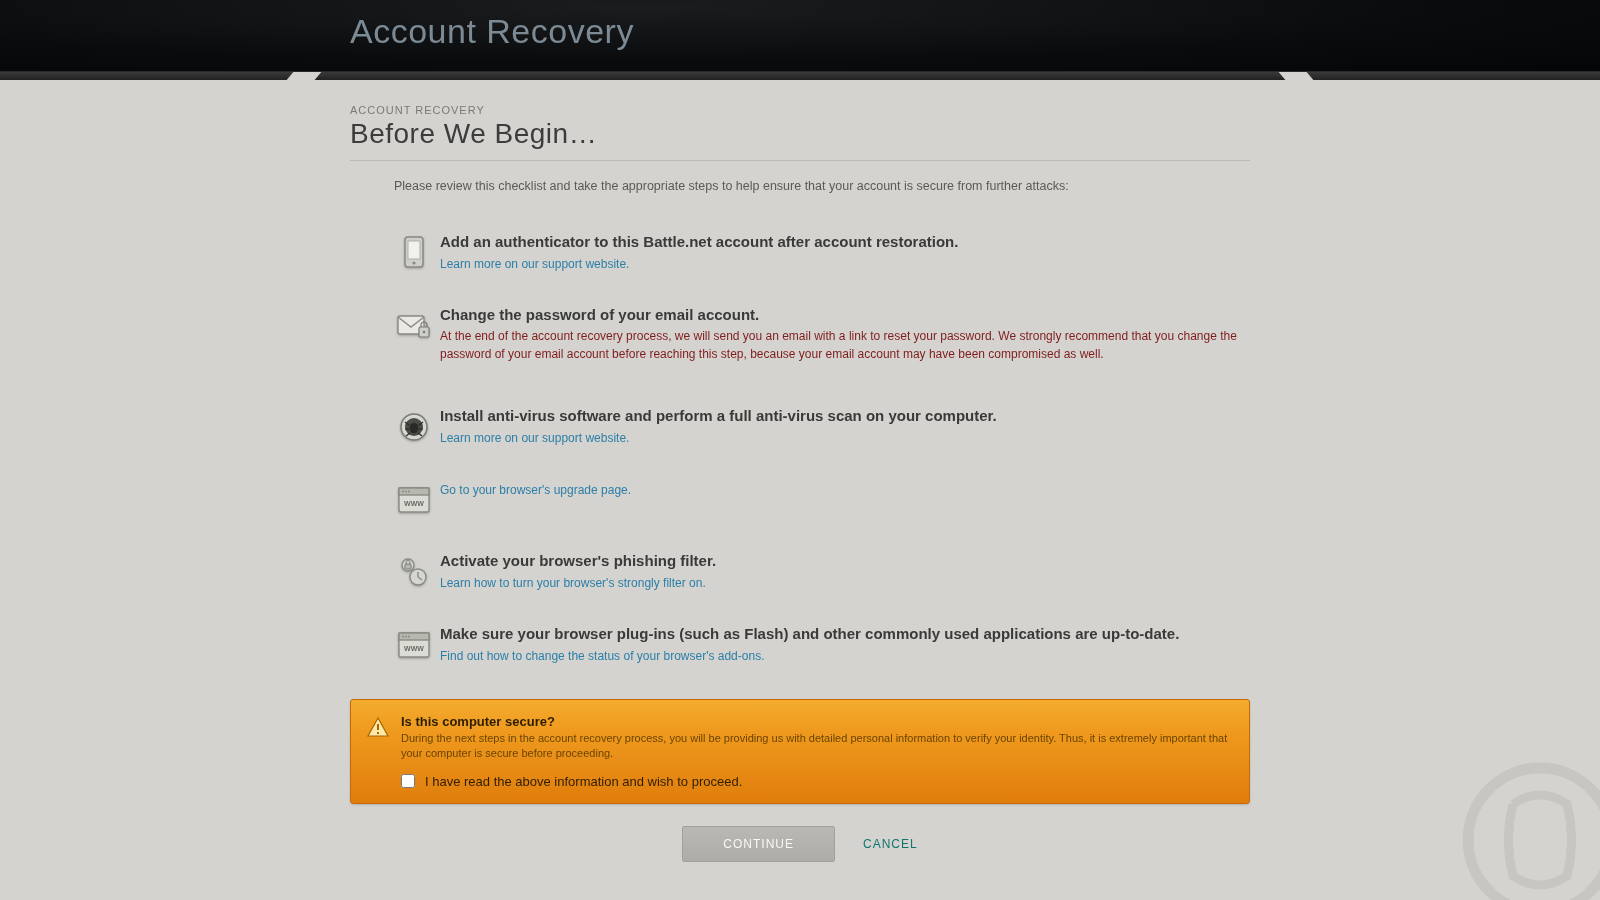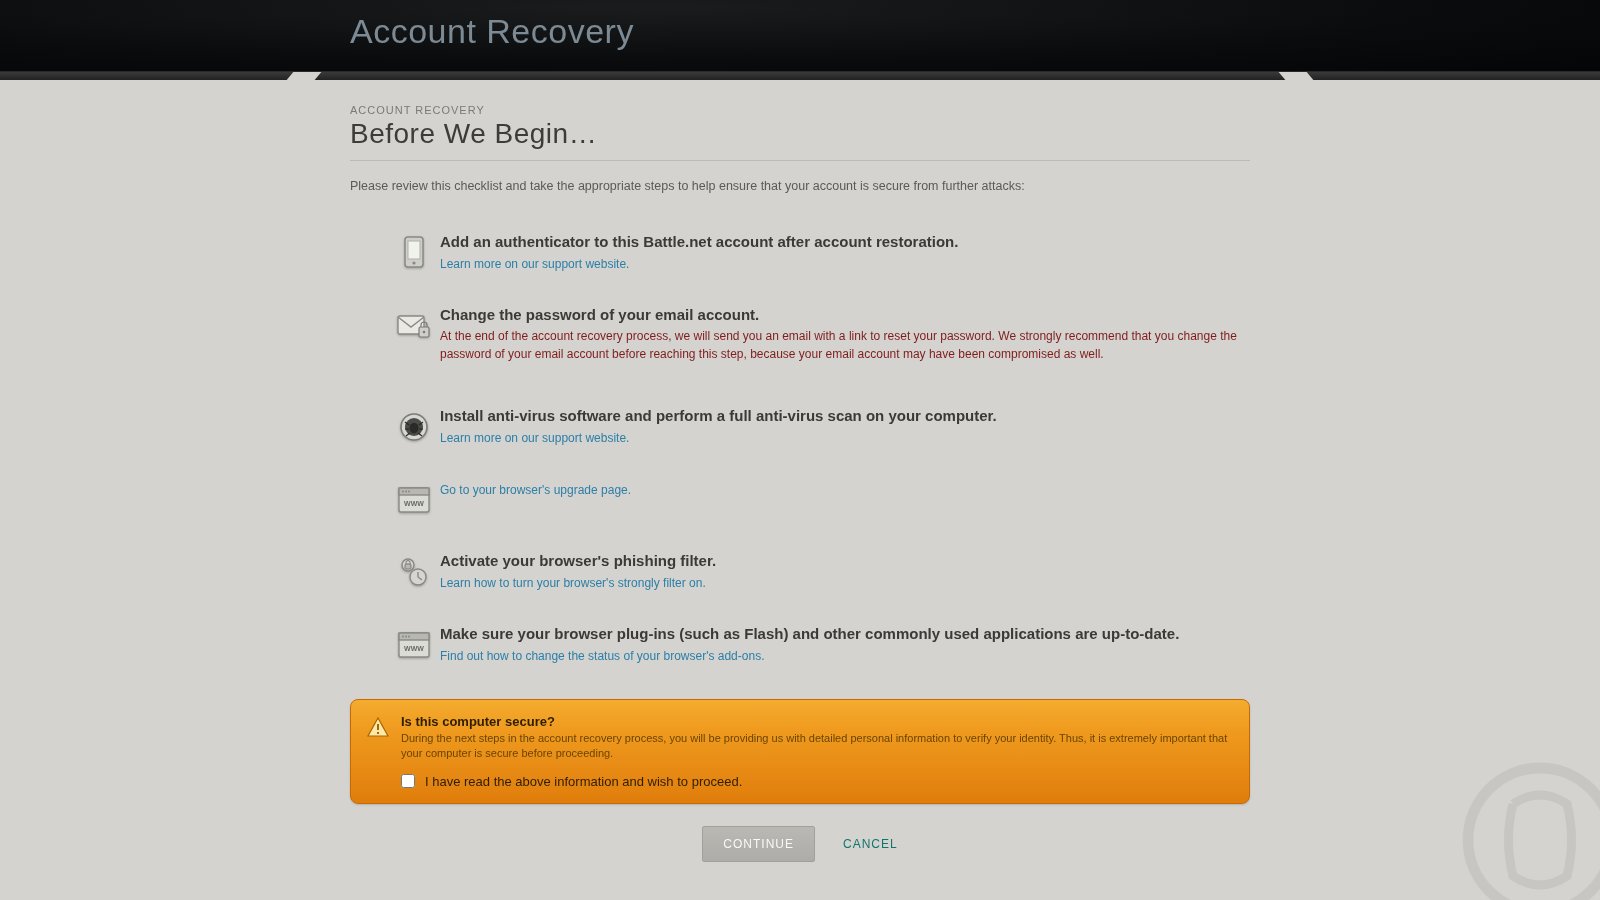--- a/index.html
+++ b/index.html
@@ -63,20 +63,21 @@
     color: #3c3c3a;
     letter-spacing: 0.5px;
     padding-bottom: 10px;
     border-bottom: 1px solid #bdbbb6;
     margin-bottom: 18px;
   }
   .intro {
     font-size: 12.5px;
     color: #5a5a56;
     margin-bottom: 40px;
+    margin-left: 44px;
   }
   .checklist { list-style: none; }
   .check-item {
     display: flex;
     gap: 8px;
     margin-bottom: 34px;
     padding-left: 46px;
   }
   .check-icon {
     width: 36px;
@@ -104,21 +105,21 @@
   .check-link {
     font-size: 12px;
     color: #2b7fa8;
     text-decoration: none;
     cursor: pointer;
   }
   .warning-box {
     margin-top: 35px;
     background: linear-gradient(to bottom, #f4ac2f 0%, #ef9a1e 30%, #e07d0c 100%);
     border: 1px solid #c76a06;
-    border-radius: 8px;
+    border-radius: 3px;
     padding: 14px 18px 14px 50px;
     position: relative;
     color: #4a3000;
     box-shadow: 0 1px 2px rgba(0,0,0,0.15);
   }
   .warning-box .warn-icon {
     position: absolute;
     left: 16px;
     top: 16px;
     width: 22px;
@@ -155,21 +156,21 @@
     justify-content: center;
     align-items: center;
     gap: 28px;
   }
   .btn-continue {
     background: linear-gradient(to bottom, #b6b4af, #a8a6a1);
     border: 1px solid #9a9893;
     color: #fff;
     font-size: 12px;
     letter-spacing: 1px;
-    padding: 10px 20px;
+    padding: 10px 40px;
     border-radius: 2px;
     cursor: pointer;
     text-transform: uppercase;
     opacity: 0.85;
   }
   .btn-cancel {
     background: none;
     border: none;
     color: #0f766e;
     font-size: 12px;

